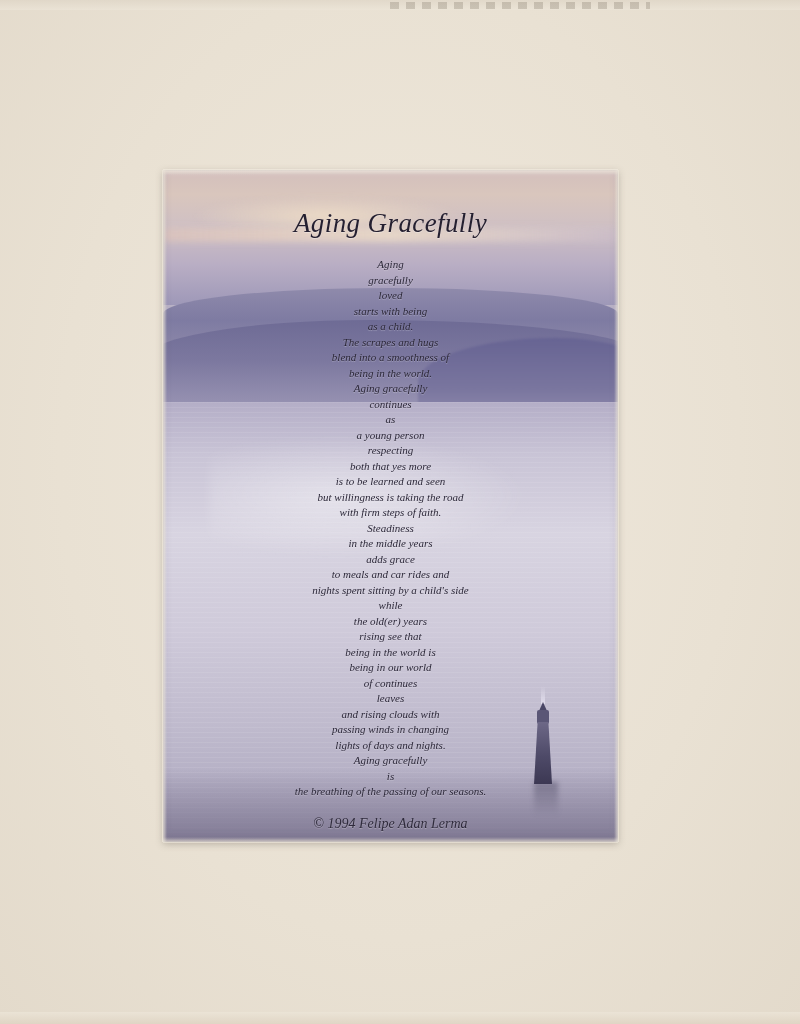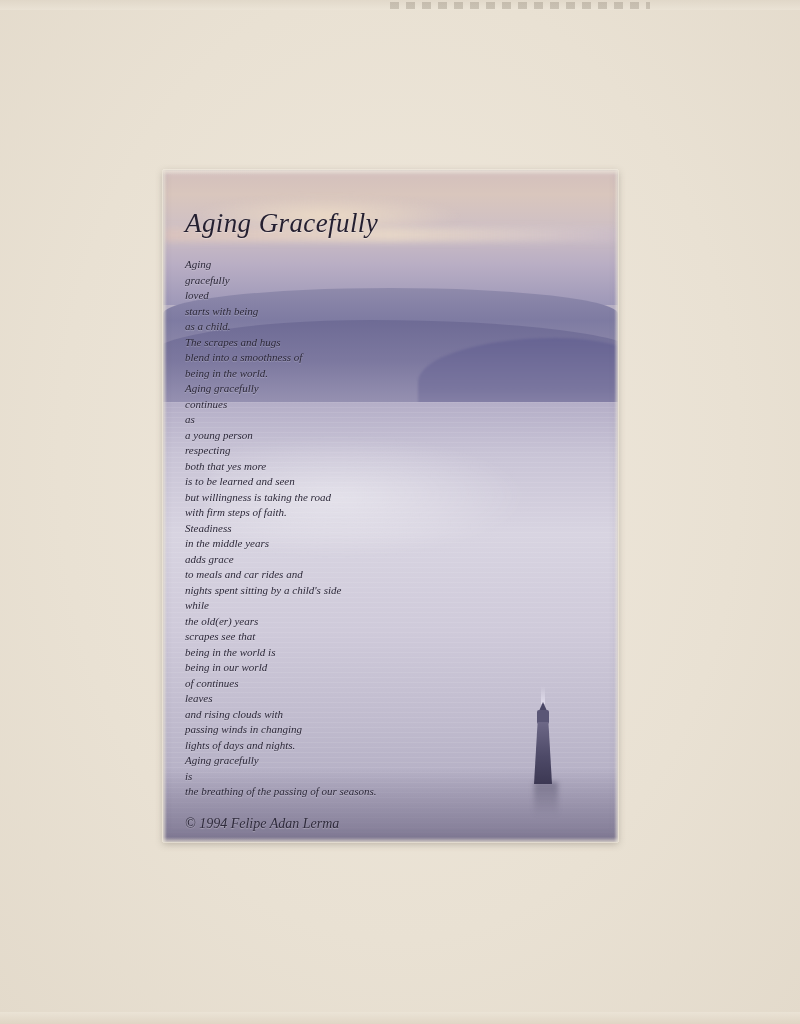--- a/index.html
+++ b/index.html
@@ -220,20 +220,21 @@
     background: linear-gradient(to bottom, rgba(238,231,219,.95), rgba(236,229,216,0)); }
   .deckle-b { left: 0; right: 0; bottom: -1px; height: 6px;
     background: linear-gradient(to top, rgba(232,225,212,.9), rgba(236,229,216,0)); }
 
   
   .overlay {
     position: absolute;
     inset: 0;
     padding: 26px 22px 16px;
     box-sizing: border-box;
+    text-align: center;
     color: #2d2a3a;
   }
   .poem-title {
     font-family: "Liberation Serif", serif;
     font-style: italic;
     font-size: 27px;
     letter-spacing: .4px;
     color: #241f30;
     margin: 12px 0 18px;
     text-shadow: 0 1px 1px rgba(255,255,255,.35);
@@ -307,21 +308,21 @@
           <div class="line">is to be learned and seen</div>
           <div class="line">but willingness is taking the road</div>
           <div class="line">with firm steps of faith.</div>
           <div class="line">Steadiness</div>
           <div class="line">in the middle years</div>
           <div class="line">adds grace</div>
           <div class="line">to meals and car rides and</div>
           <div class="line">nights spent sitting by a child's side</div>
           <div class="line">while</div>
           <div class="line">the old(er) years</div>
-          <div class="line">scrapes see that</div>
+          <div class="line">rising see that</div>
           <div class="line">being in the world is</div>
           <div class="line">being in our world</div>
           <div class="line">of continues</div>
           <div class="line">leaves</div>
           <div class="line">and rising clouds with</div>
           <div class="line">passing winds in changing</div>
           <div class="line">lights of days and nights.</div>
           <div class="line">Aging gracefully</div>
           <div class="line">is</div>
           <div class="line">the breathing of the passing of our seasons.</div>

